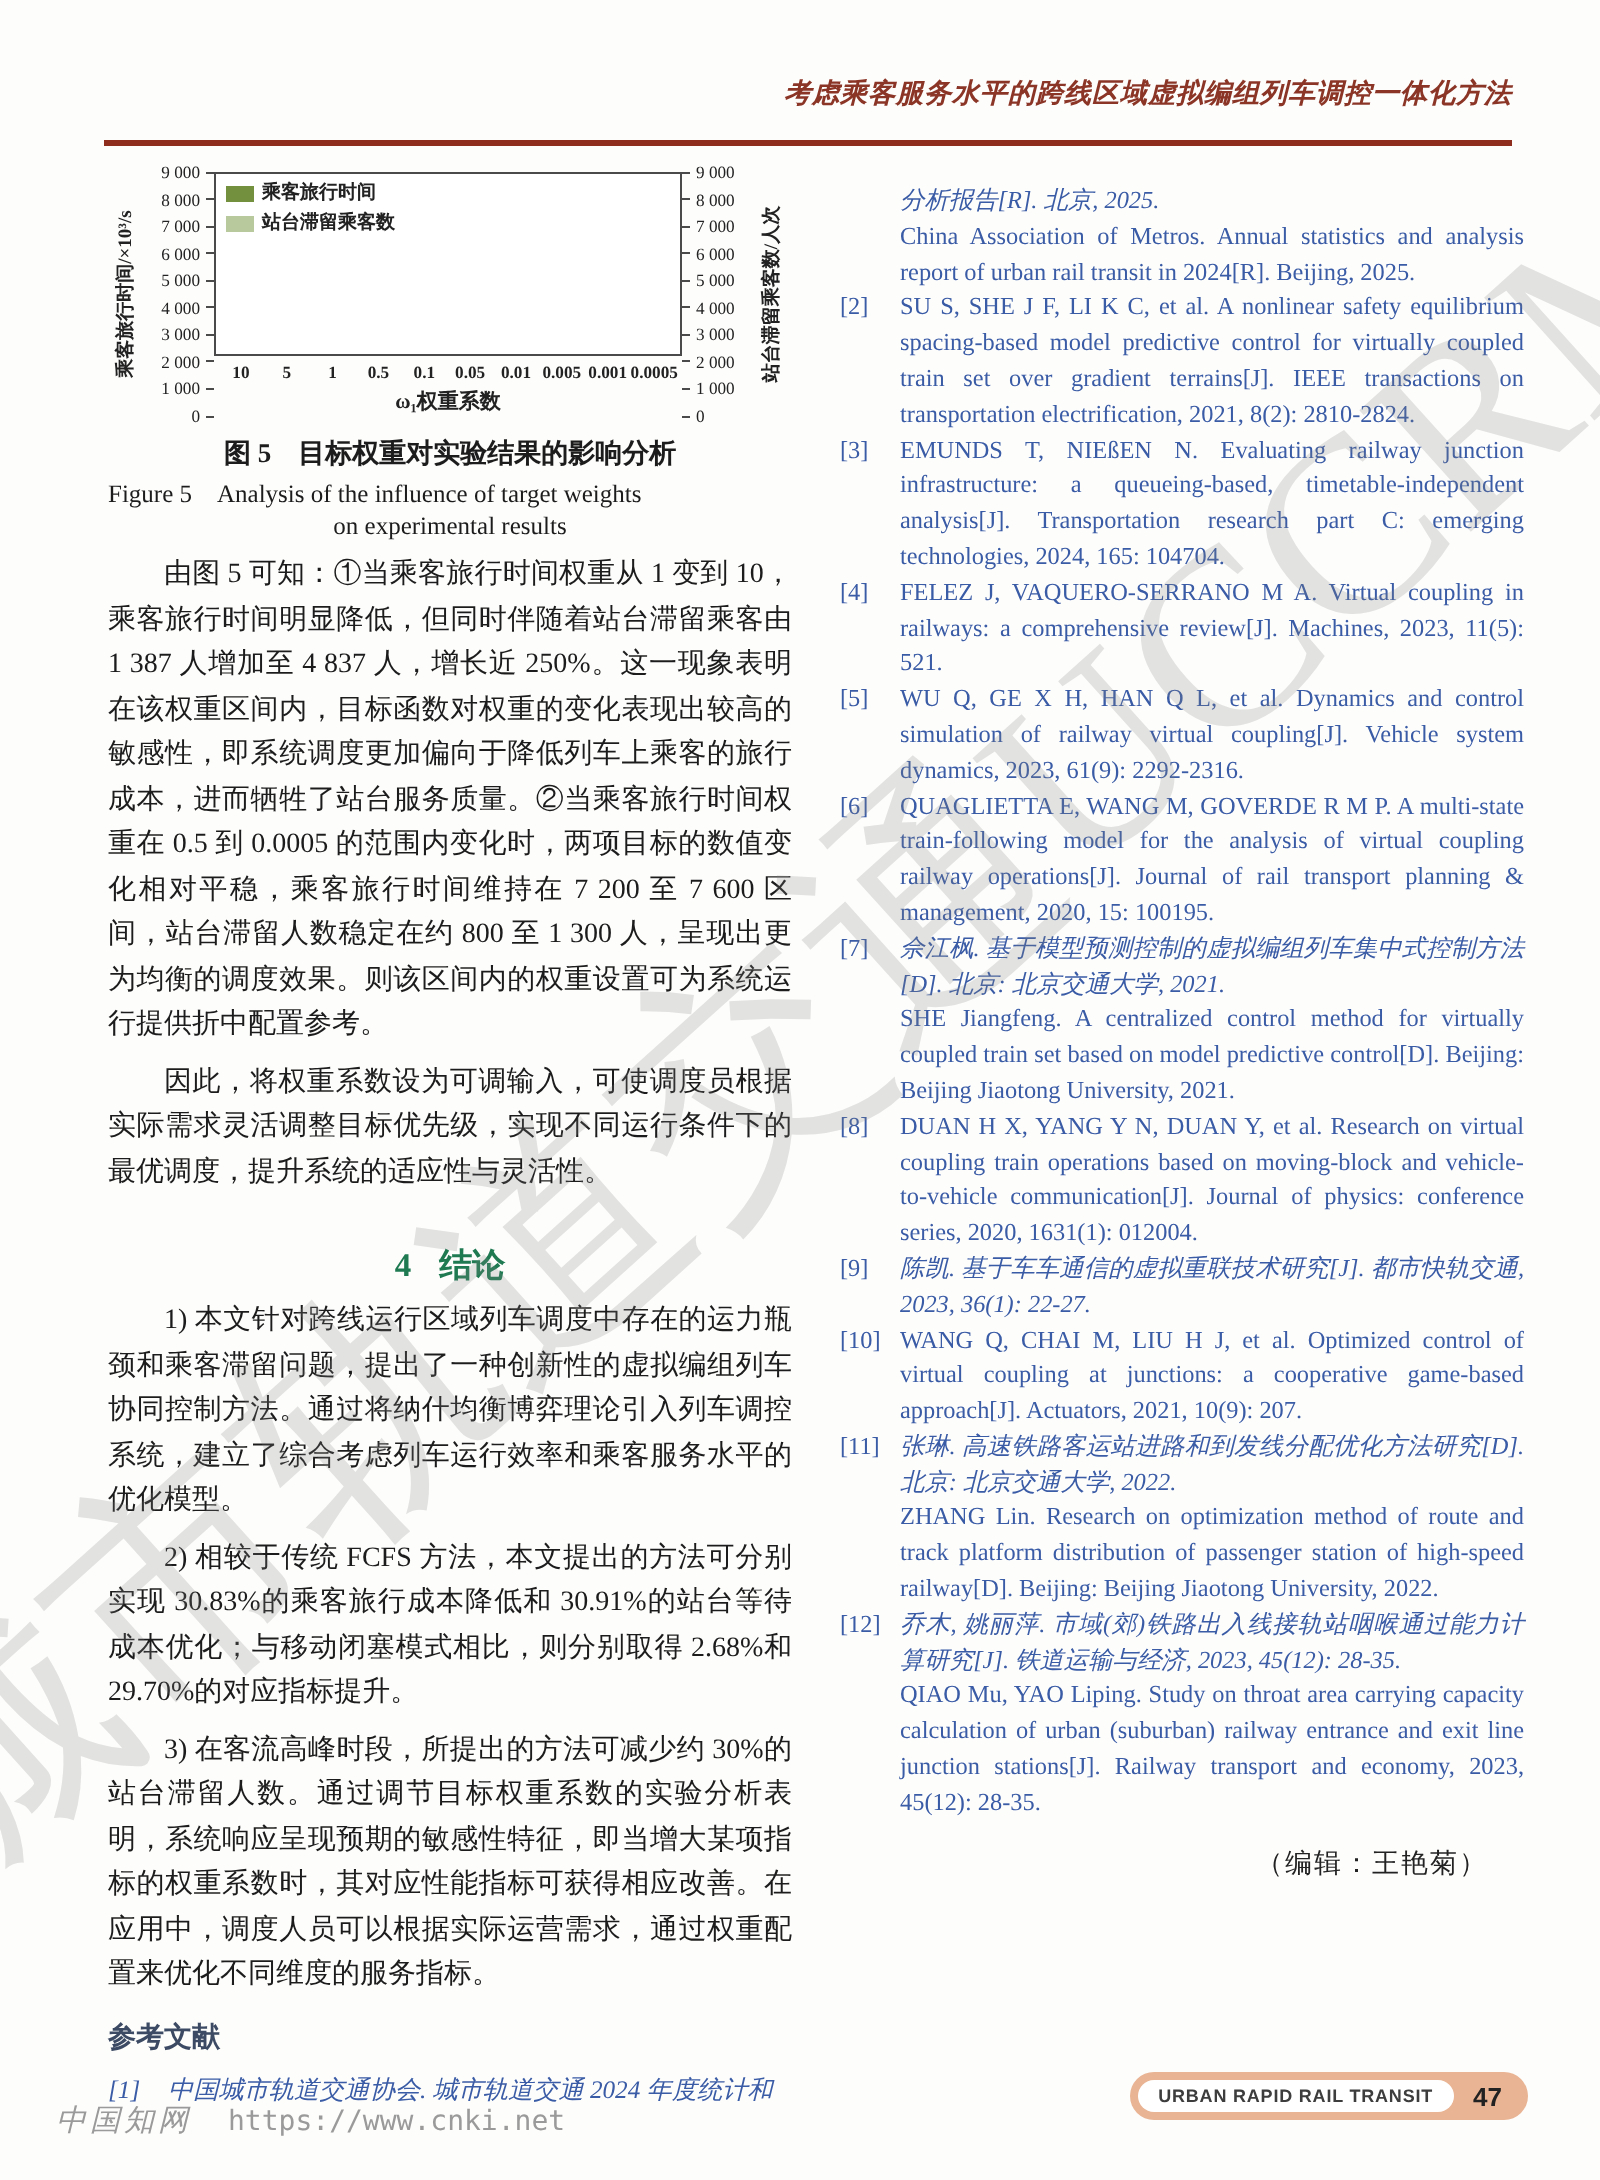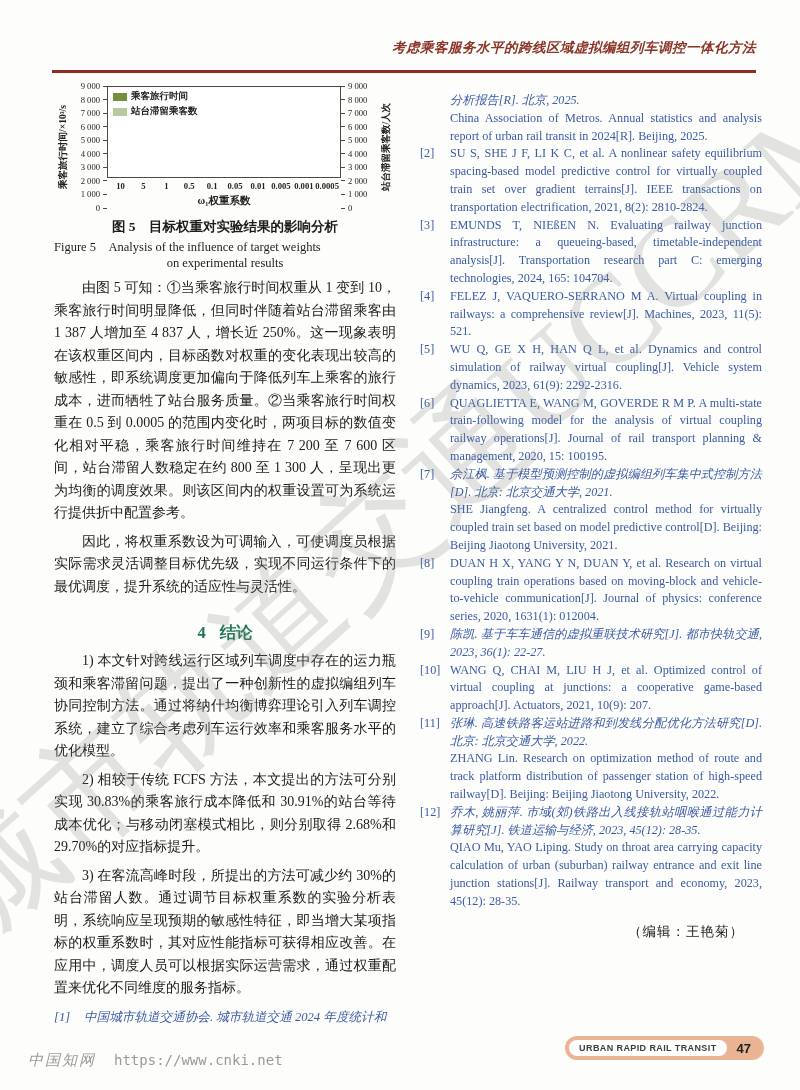--- a/index.html
+++ b/index.html
@@ -219,20 +219,21 @@
     <div class="para">由图 5 可知：①当乘客旅行时间权重从 1 变到 10，乘客旅行时间明显降低，但同时伴随着站台滞留乘客由 1 387 人增加至 4 837 人，增长近 250%。这一现象表明在该权重区间内，目标函数对权重的变化表现出较高的敏感性，即系统调度更加偏向于降低列车上乘客的旅行成本，进而牺牲了站台服务质量。②当乘客旅行时间权重在 0.5 到 0.0005 的范围内变化时，两项目标的数值变化相对平稳，乘客旅行时间维持在 7 200 至 7 600 区间，站台滞留人数稳定在约 800 至 1 300 人，呈现出更为均衡的调度效果。则该区间内的权重设置可为系统运行提供折中配置参考。</div>
     <div class="para">因此，将权重系数设为可调输入，可使调度员根据实际需求灵活调整目标优先级，实现不同运行条件下的最优调度，提升系统的适应性与灵活性。</div>
 
     <div class="sec-h">
       <span class="num">4</span><span>结论</span>
     </div>
     <div class="para">1) 本文针对跨线运行区域列车调度中存在的运力瓶颈和乘客滞留问题，提出了一种创新性的虚拟编组列车协同控制方法。通过将纳什均衡博弈理论引入列车调控系统，建立了综合考虑列车运行效率和乘客服务水平的优化模型。</div>
     <div class="para">2) 相较于传统 FCFS 方法，本文提出的方法可分别实现 30.83%的乘客旅行成本降低和 30.91%的站台等待成本优化；与移动闭塞模式相比，则分别取得 2.68%和 29.70%的对应指标提升。</div>
     <div class="para">3) 在客流高峰时段，所提出的方法可减少约 30%的站台滞留人数。通过调节目标权重系数的实验分析表明，系统响应呈现预期的敏感性特征，即当增大某项指标的权重系数时，其对应性能指标可获得相应改善。在应用中，调度人员可以根据实际运营需求，通过权重配置来优化不同维度的服务指标。</div>
 
+    <div class="refs-h">参考文献</div>
     <div class="ref-first">
       <span class="ref-num">[1]</span>
       <span class="ref-body">中国城市轨道交通协会. 城市轨道交通 2024 年度统计和</span>
     </div>
   </div>
 
   <div class="col-right">
     <div>
         <div class="ref">
           <span class="ref-num"></span>

